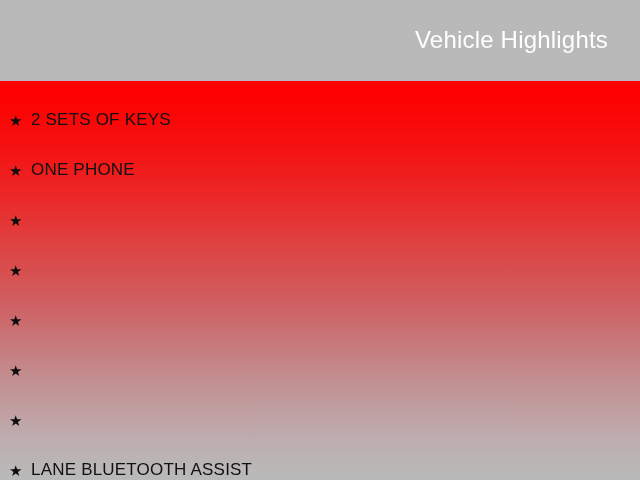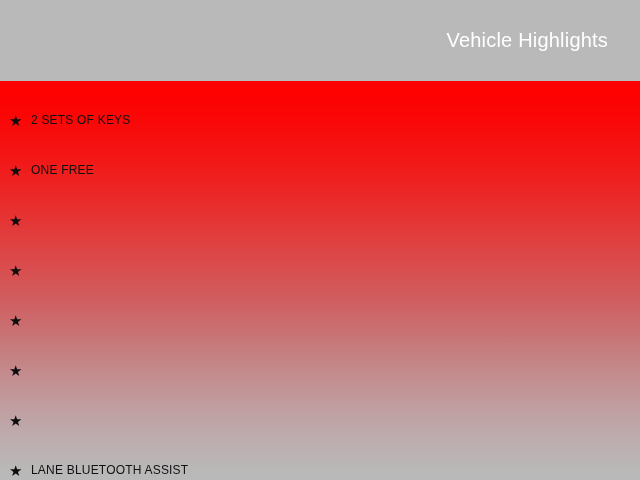--- a/index.html
+++ b/index.html
@@ -27,21 +27,21 @@
     width: 640px;
     height: 81px;
     background: #b9b9b9;
     box-sizing: border-box;
   }
   .header-title {
     position: absolute;
     right: 32px;
     top: 28px;
     color: #ffffff;
-    font-size: 20px;
+    font-size: 24px;
     line-height: 24px;
     font-weight: normal;
     letter-spacing: 0.2px;
     white-space: nowrap;
   }
   .highlights-panel {
     position: absolute;
     left: 0;
     top: 81px;
     width: 640px;
@@ -77,21 +77,21 @@
     display: inline-block;
     width: 22px;
     flex: 0 0 22px;
     color: #0d0d0d;
     font-size: 15px;
     line-height: 1;
     text-align: left;
   }
   .highlight-label {
     color: #111111;
-    font-size: 12px;
+    font-size: 17px;
     line-height: 20px;
     letter-spacing: 0.2px;
     white-space: nowrap;
     text-align: center;
   }
 </style>
 </head>
 <body>
 
 <div class="slide">
@@ -103,21 +103,21 @@
   <div class="highlights-panel">
     <ul class="highlight-list">
 
       <li class="highlight-item">
         <span class="bullet-star">★</span>
         <span class="highlight-label">2 SETS OF KEYS</span>
       </li>
 
       <li class="highlight-item">
         <span class="bullet-star">★</span>
-        <span class="highlight-label">ONE FREE</span>
+        <span class="highlight-label">ONE PHONE</span>
       </li>
 
       <li class="highlight-item">
         <span class="bullet-star">★</span>
       </li>
 
       <li class="highlight-item">
         <span class="bullet-star">★</span>
       </li>
 

